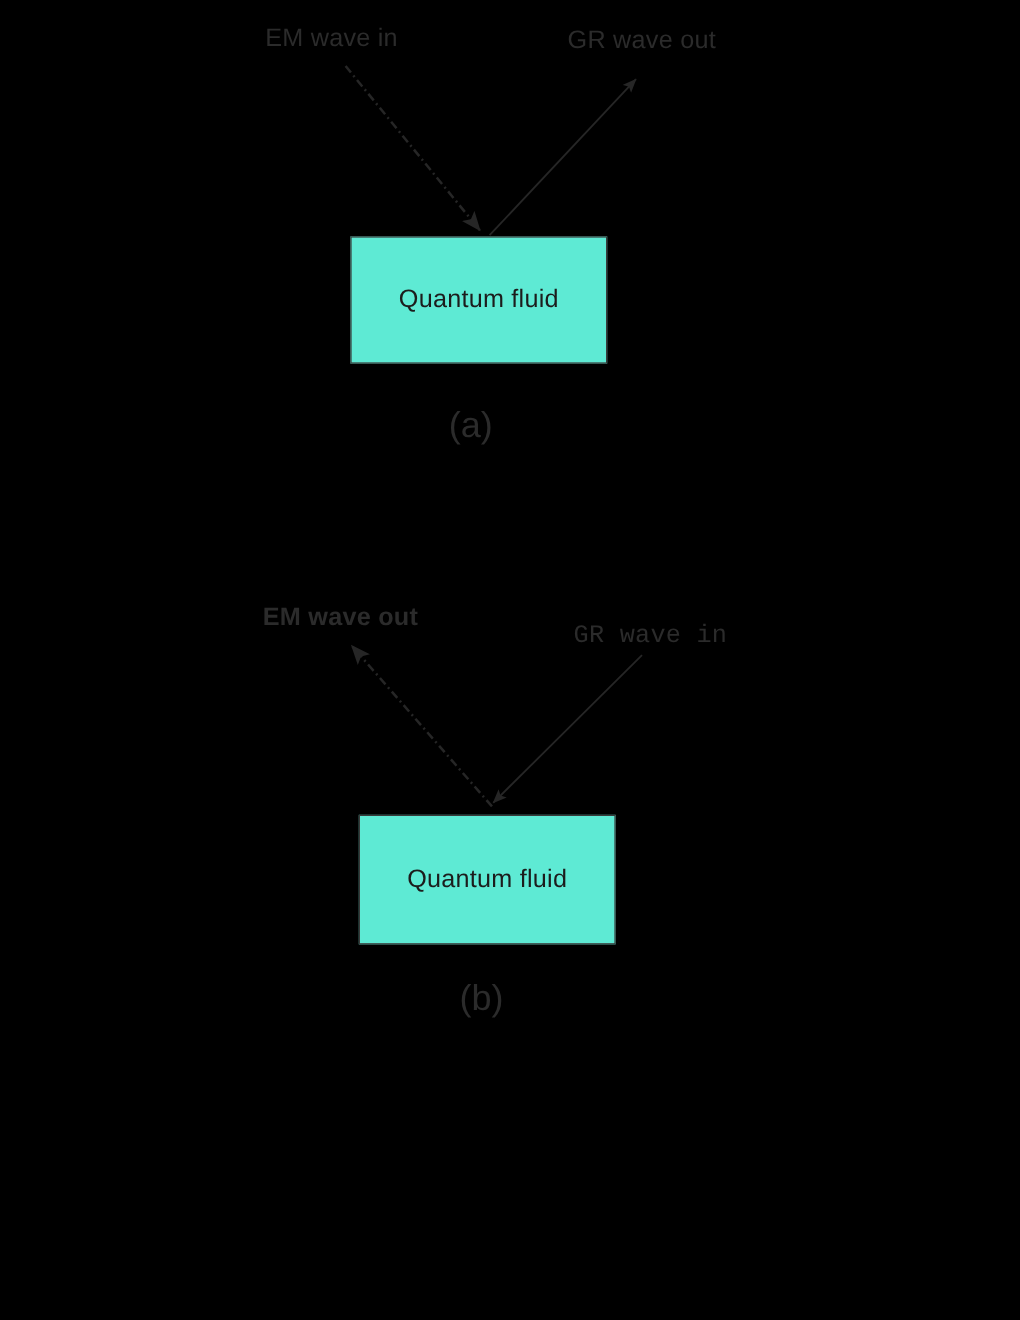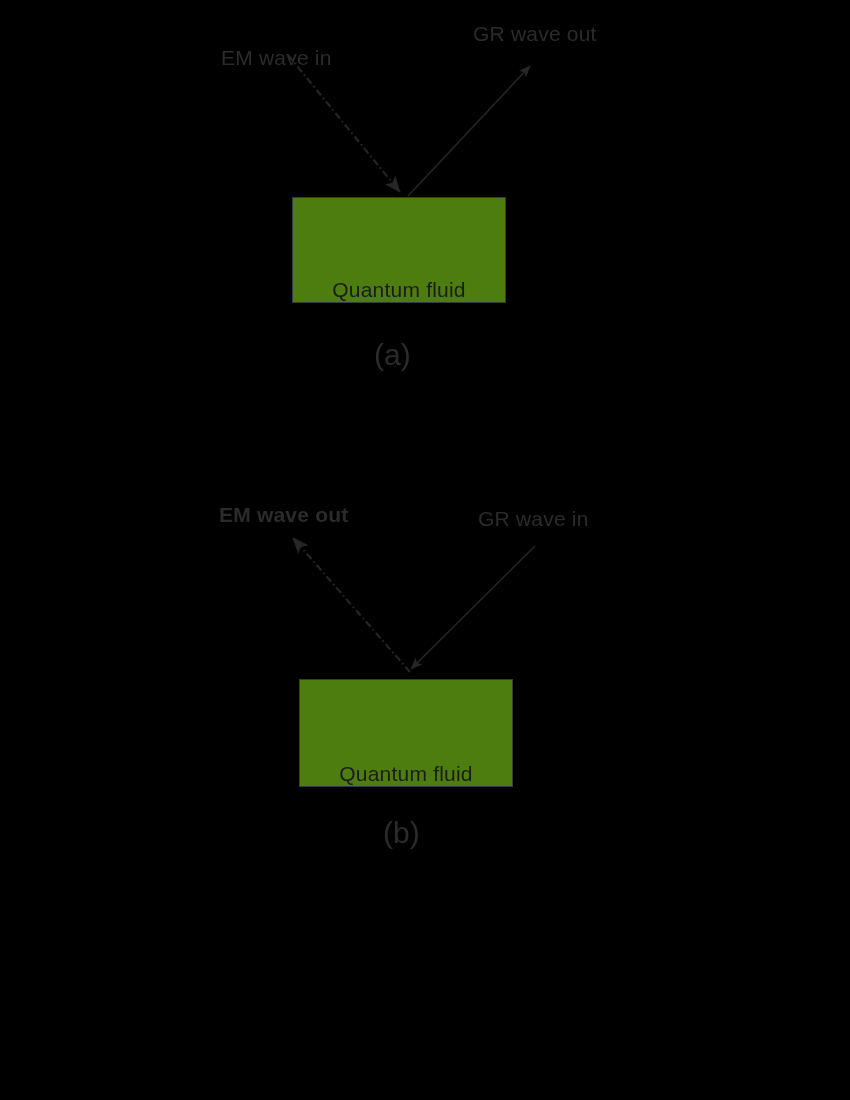--- a/index.html
+++ b/index.html
@@ -36,25 +36,25 @@
     position: absolute;
     color: #2b2b2b;
     font-size: 30px;
     font-family: "Liberation Sans", sans-serif;
     font-weight: 400;
     white-space: nowrap;
     line-height: 1;
   }
   .fluid-box {
     position: absolute;
-    background: #4d7c0f;
+    background: #5eead4;
     border: 1.2px solid #3a3a3a;
     box-sizing: border-box;
     display: flex;
-    align-items: flex-end;
+    align-items: center;
     justify-content: center;
   }
   .fluid-box-label {
     color: #1c1c1c;
     font-size: 21px;
     font-family: "Liberation Sans", sans-serif;
     font-weight: 400;
     letter-spacing: 0.2px;
     white-space: nowrap;
   }
@@ -73,33 +73,33 @@
 
     <line x1="288" y1="55" x2="400" y2="192" stroke="#262626" stroke-width="2.1" stroke-dasharray="7,3.2,1.6,3.2" marker-end="url(#arrowhead)"></line>
 
     <line x1="408" y1="196" x2="530" y2="66" stroke="#262626" stroke-width="1.5" marker-end="url(#arrowhead)"></line>
 
     <line x1="410" y1="672" x2="293" y2="538" stroke="#262626" stroke-width="2.1" stroke-dasharray="7,3.2,1.6,3.2" marker-end="url(#arrowhead)"></line>
 
     <line x1="535" y1="546" x2="411" y2="669" stroke="#262626" stroke-width="1.5" marker-end="url(#arrowhead)"></line>
   </svg>
 
-  <div class="wave-label" style="left:221px; top:21px;margin-top:26px;">EM wave in</div>
+  <div class="wave-label" style="left:221px; top:21px;">EM wave in</div>
 
   <div class="wave-label" style="left:473px; top:23px;">GR wave out</div>
 
   <div class="fluid-box" style="left:292px; top:197px; width:214px; height:106px;">
     <span class="fluid-box-label">Quantum fluid</span>
   </div>
 
   <div class="panel-caption" style="left:374px; top:340px;">(a)</div>
 
   <div class="wave-label" style="left:219px; top:504px;font-weight:bold;">EM wave out</div>
 
-  <div class="wave-label" style="left:478px; top:508px;">GR wave in</div>
+  <div class="wave-label" style="left:478px; top:520px;font-family:Liberation Mono, monospace;">GR wave in</div>
 
   <div class="fluid-box" style="left:299px; top:679px; width:214px; height:108px;">
     <span class="fluid-box-label">Quantum fluid</span>
   </div>
 
   <div class="panel-caption" style="left:383px; top:818px;">(b)</div>
 
 </div>
 
 </body></html>

